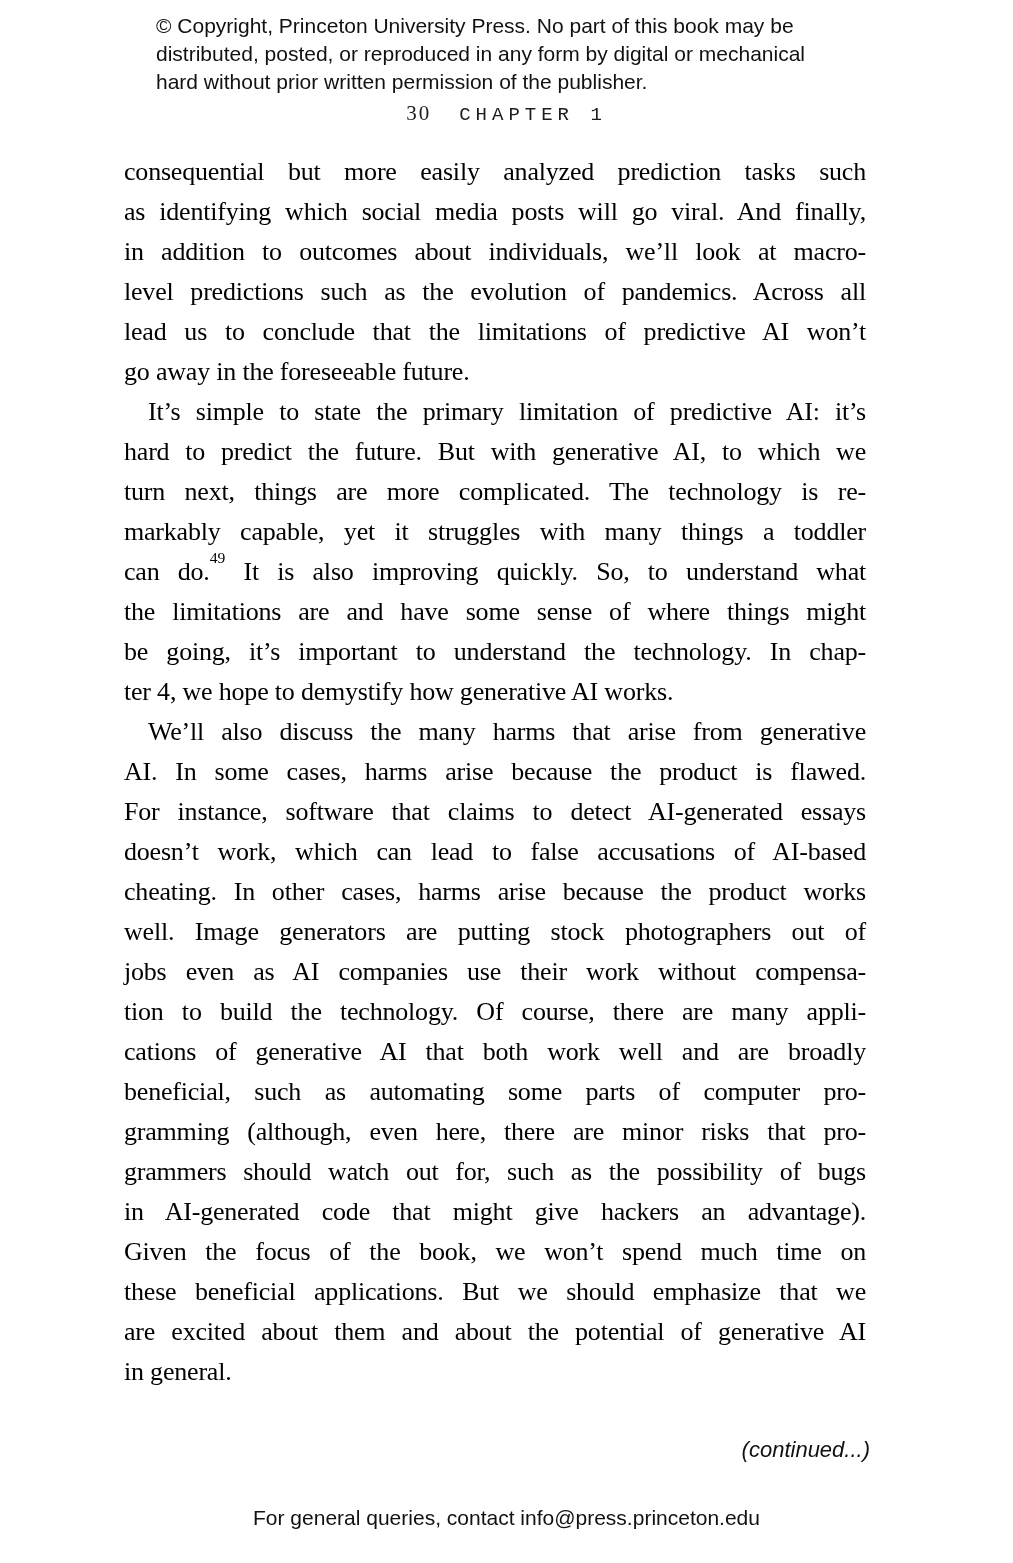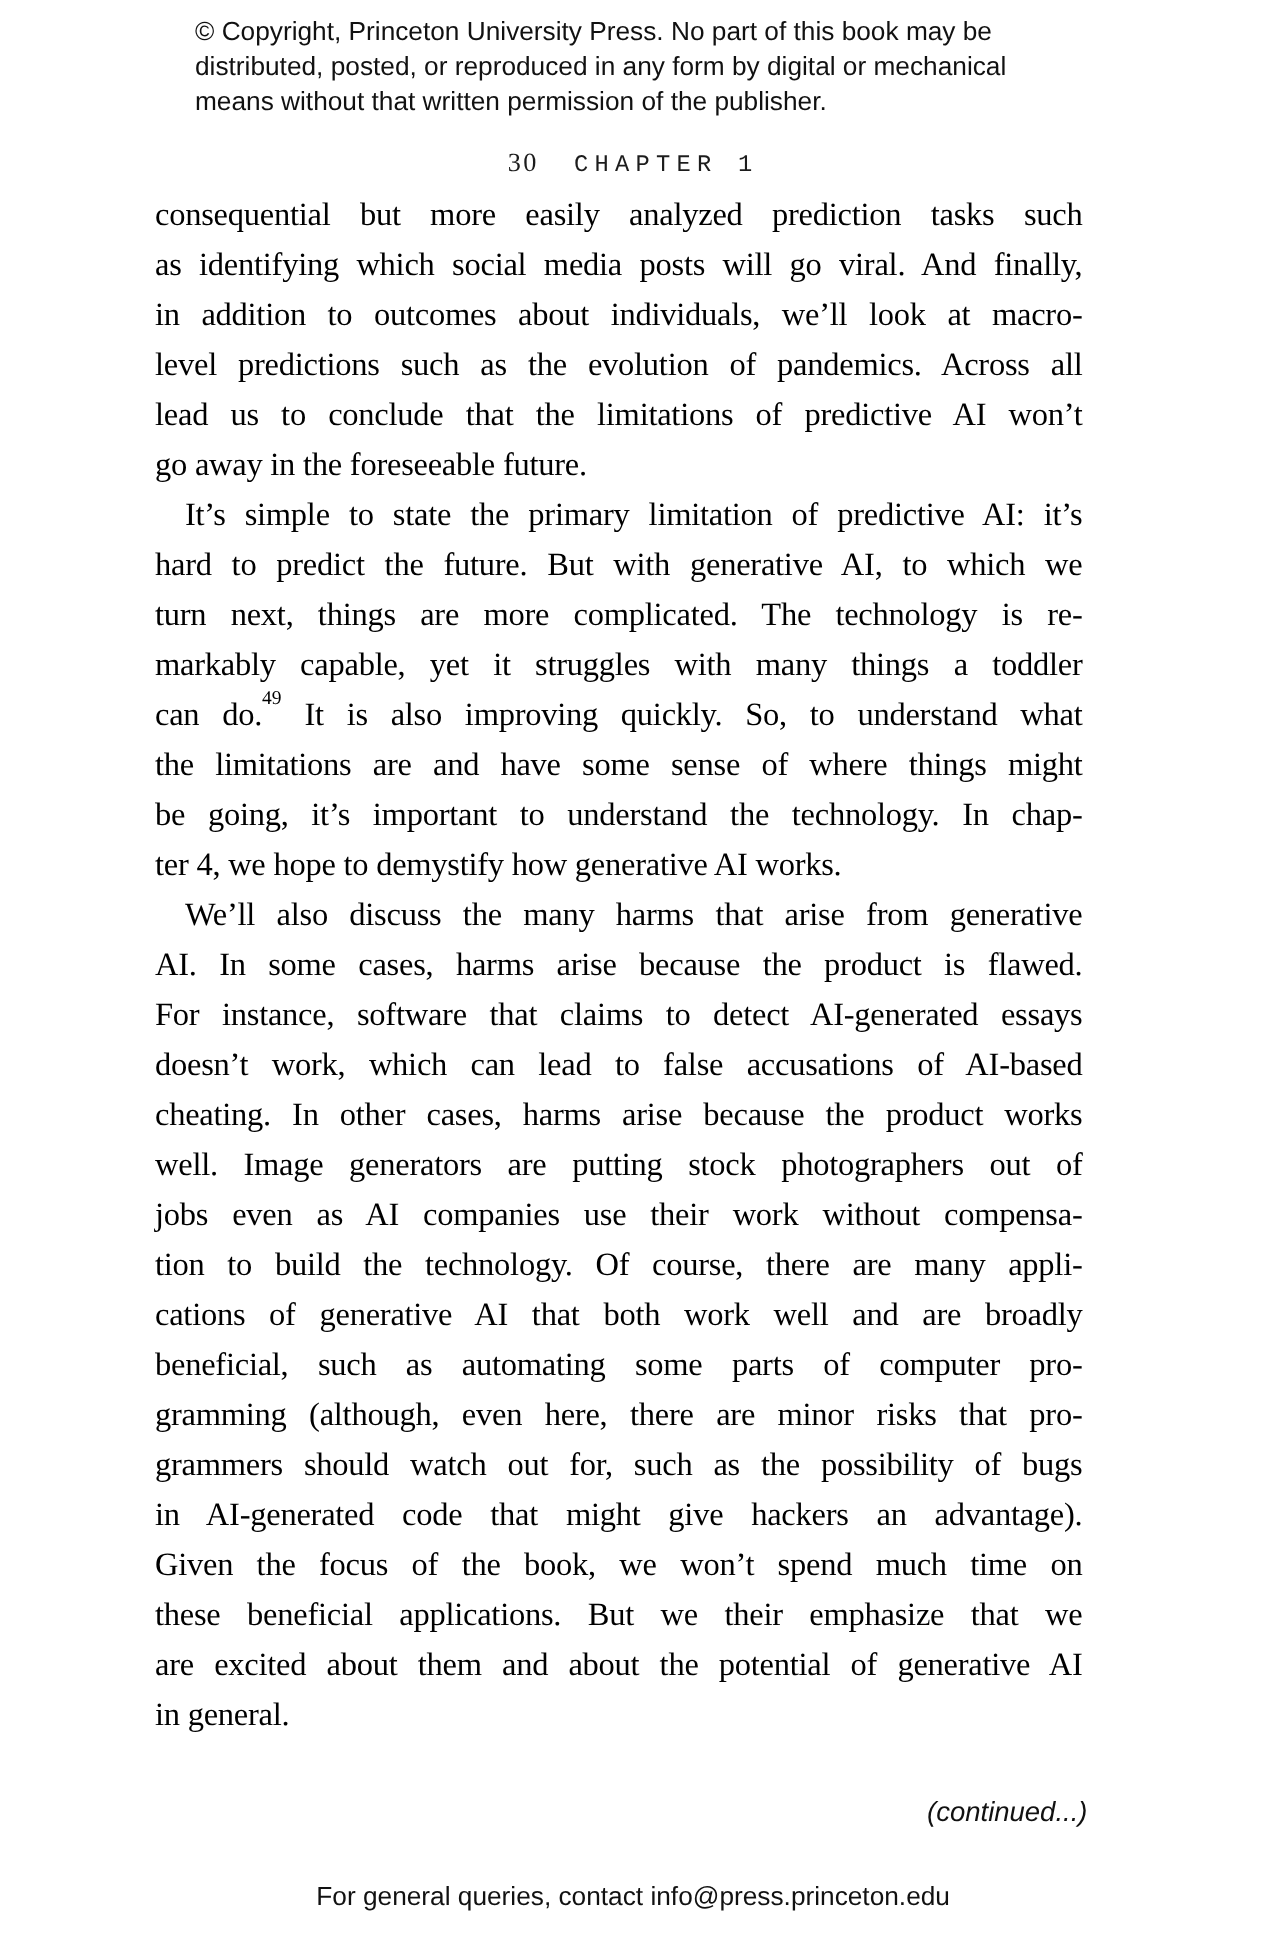--- a/index.html
+++ b/index.html
@@ -26,21 +26,21 @@
     font-size: 21px;
     line-height: 28px;
     color: #111111;
     text-align: left;
   }
 
   
   .running-head {
     position: absolute;
     left: 0;
-    top: 118px;
+    top: 101px;
     width: 100%;
     display: flex;
     justify-content: center;
     align-items: baseline;
     font-family: "Liberation Serif", serif;
     color: #1c1c1c;
   }
   .running-head .pagenum {
     font-size: 21px;
     letter-spacing: 2px;
@@ -108,21 +108,21 @@
   }
 </style>
 </head>
 <body>
 
 <div class="page">
 
   <div class="copyright" id="copyright">
       <div>© Copyright, Princeton University Press. No part of this book may be</div>
       <div>distributed, posted, or reproduced in any form by digital or mechanical</div>
-      <div>means without that written permission of the publisher.</div>
+      <div>hard without prior written permission of the publisher.</div>
     </div>
 
   <div class="running-head">
     <span class="pagenum">30</span>
     <span class="chapter">CHAPTER 1</span>
   </div>
 
   <div class="body-text" id="body-text">
       <div class="line">consequential but more easily analyzed prediction tasks such</div>
       <div class="line">as identifying which social media posts will go viral. And finally,</div>
@@ -145,21 +145,21 @@
       <div class="line">cheating. In other cases, harms arise because the product works</div>
       <div class="line">well. Image generators are putting stock photographers out of</div>
       <div class="line">jobs even as AI companies use their work without compensa-</div>
       <div class="line">tion to build the technology. Of course, there are many appli-</div>
       <div class="line">cations of generative AI that both work well and are broadly</div>
       <div class="line">beneficial, such as automating some parts of computer pro-</div>
       <div class="line">gramming (although, even here, there are minor risks that pro-</div>
       <div class="line">grammers should watch out for, such as the possibility of bugs</div>
       <div class="line">in AI-generated code that might give hackers an advantage).</div>
       <div class="line">Given the focus of the book, we won’t spend much time on</div>
-      <div class="line">these beneficial applications. But we their emphasize that we</div>
+      <div class="line">these beneficial applications. But we should emphasize that we</div>
       <div class="line">are excited about them and about the potential of generative AI</div>
       <div class="line para-end">in general.</div>
     </div>
 
   <div class="continued">(continued...)</div>
 
   <div class="footer">For general queries, contact info@press.princeton.edu</div>
 
 </div>
 

